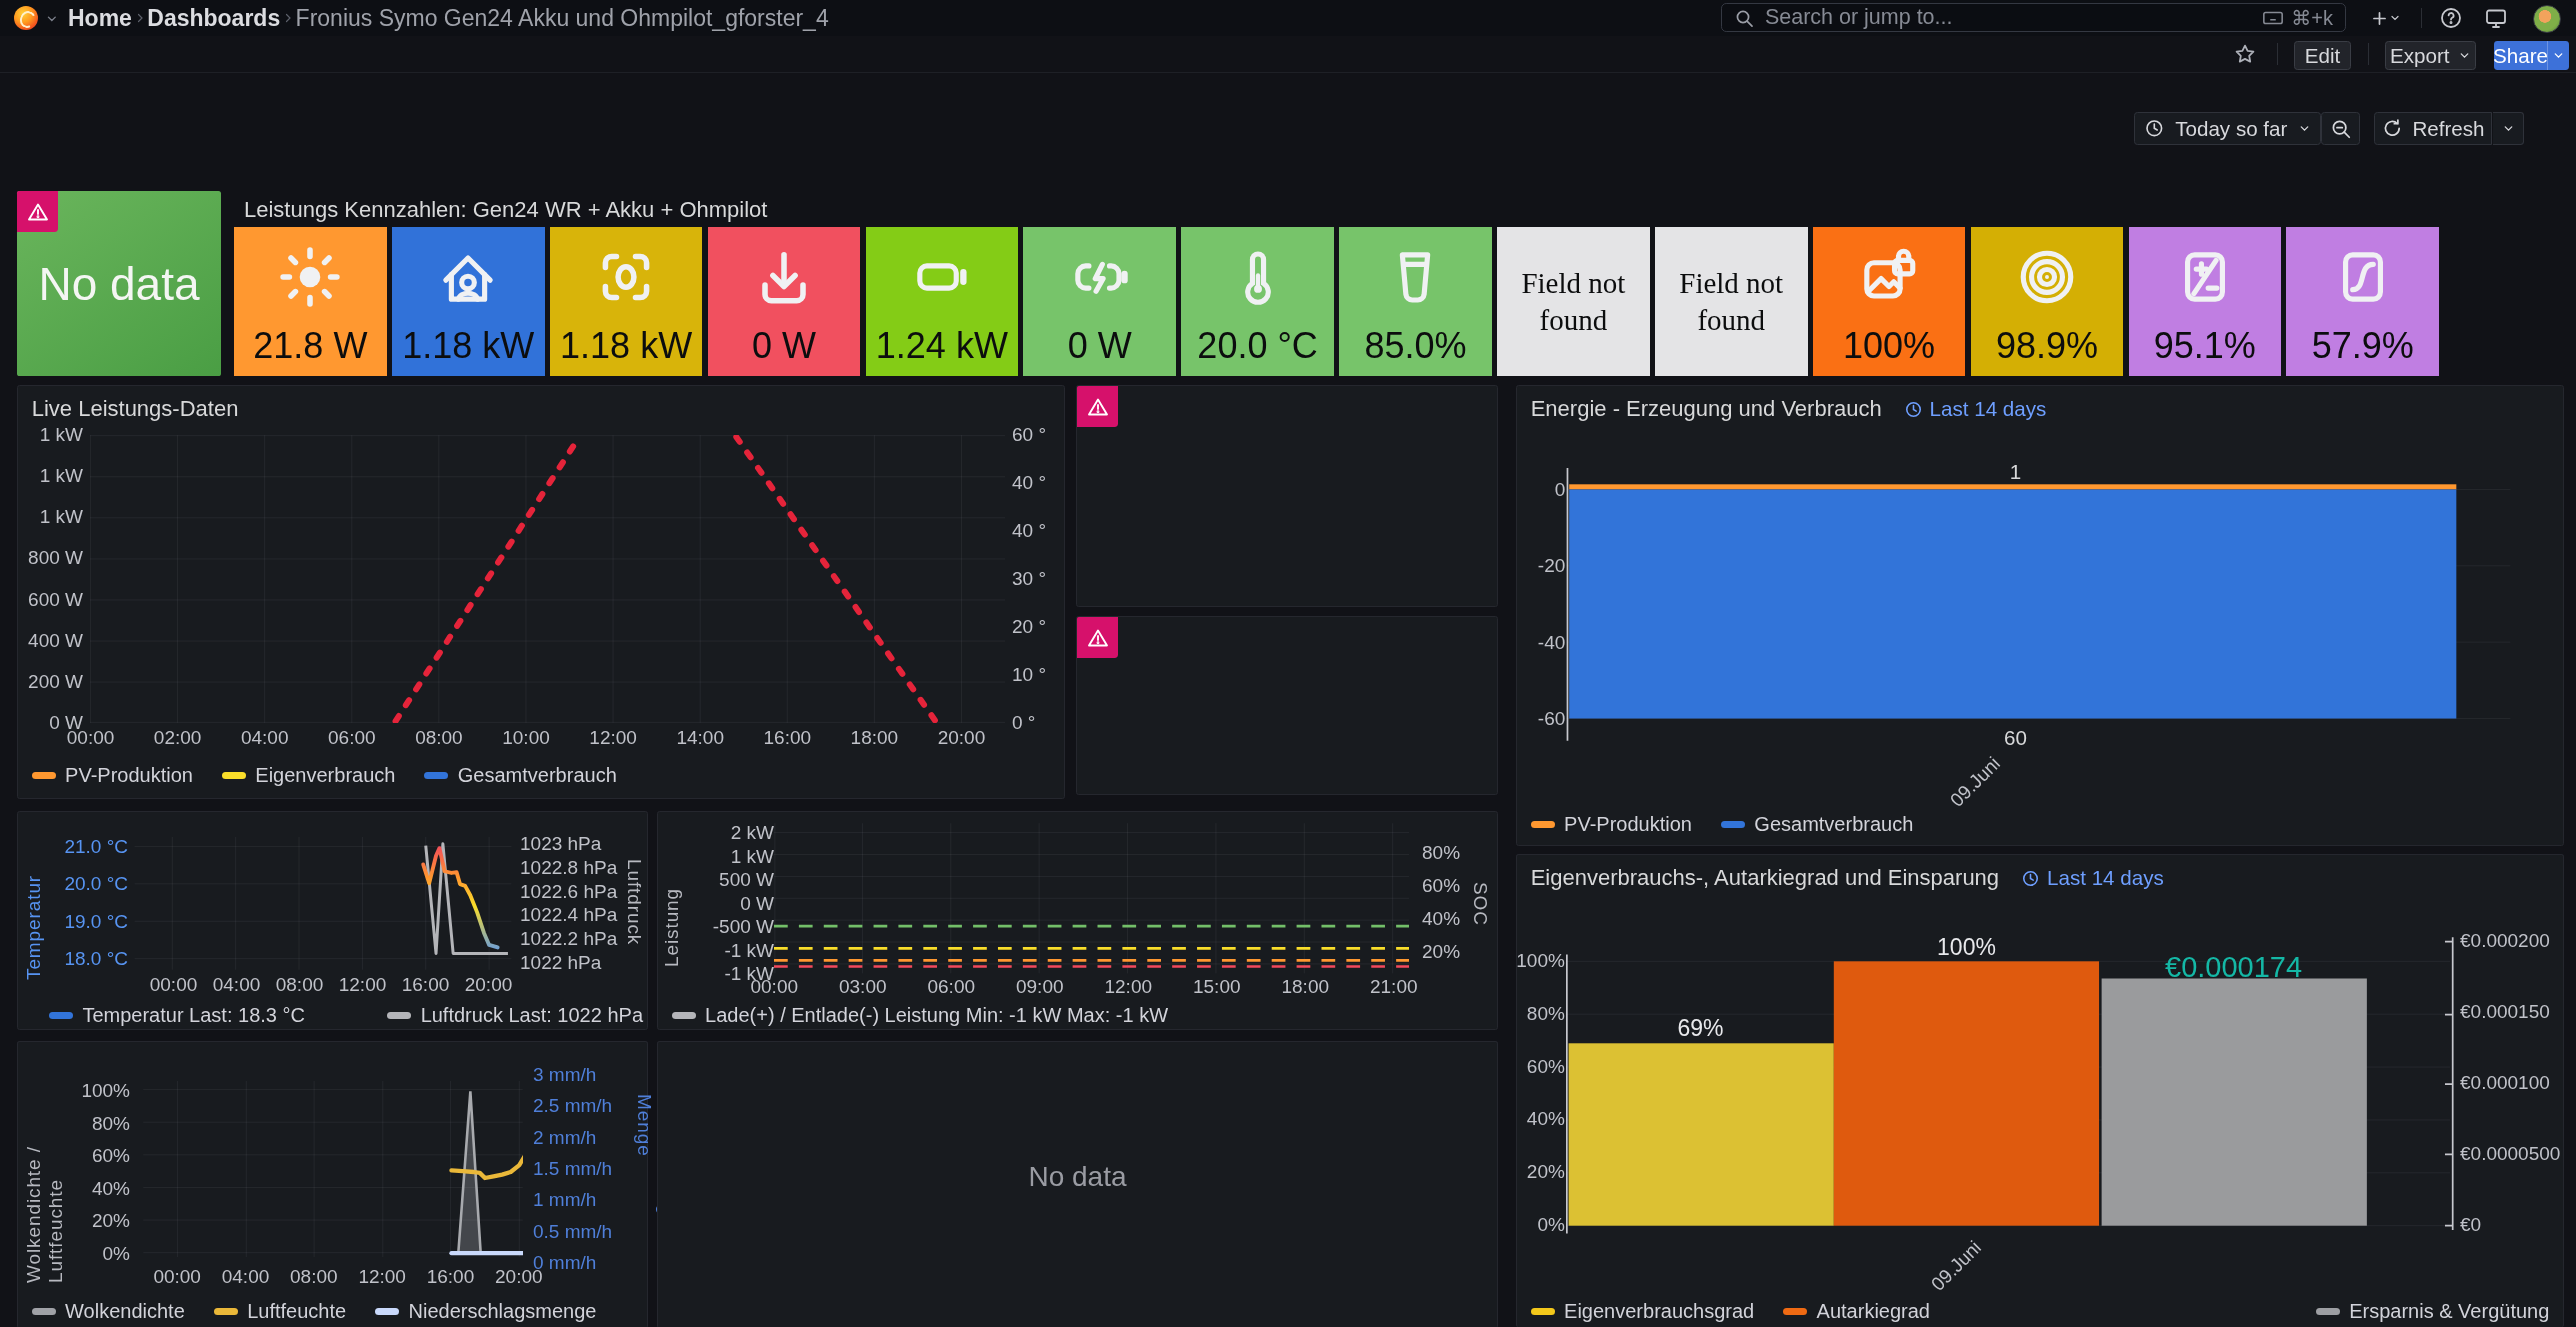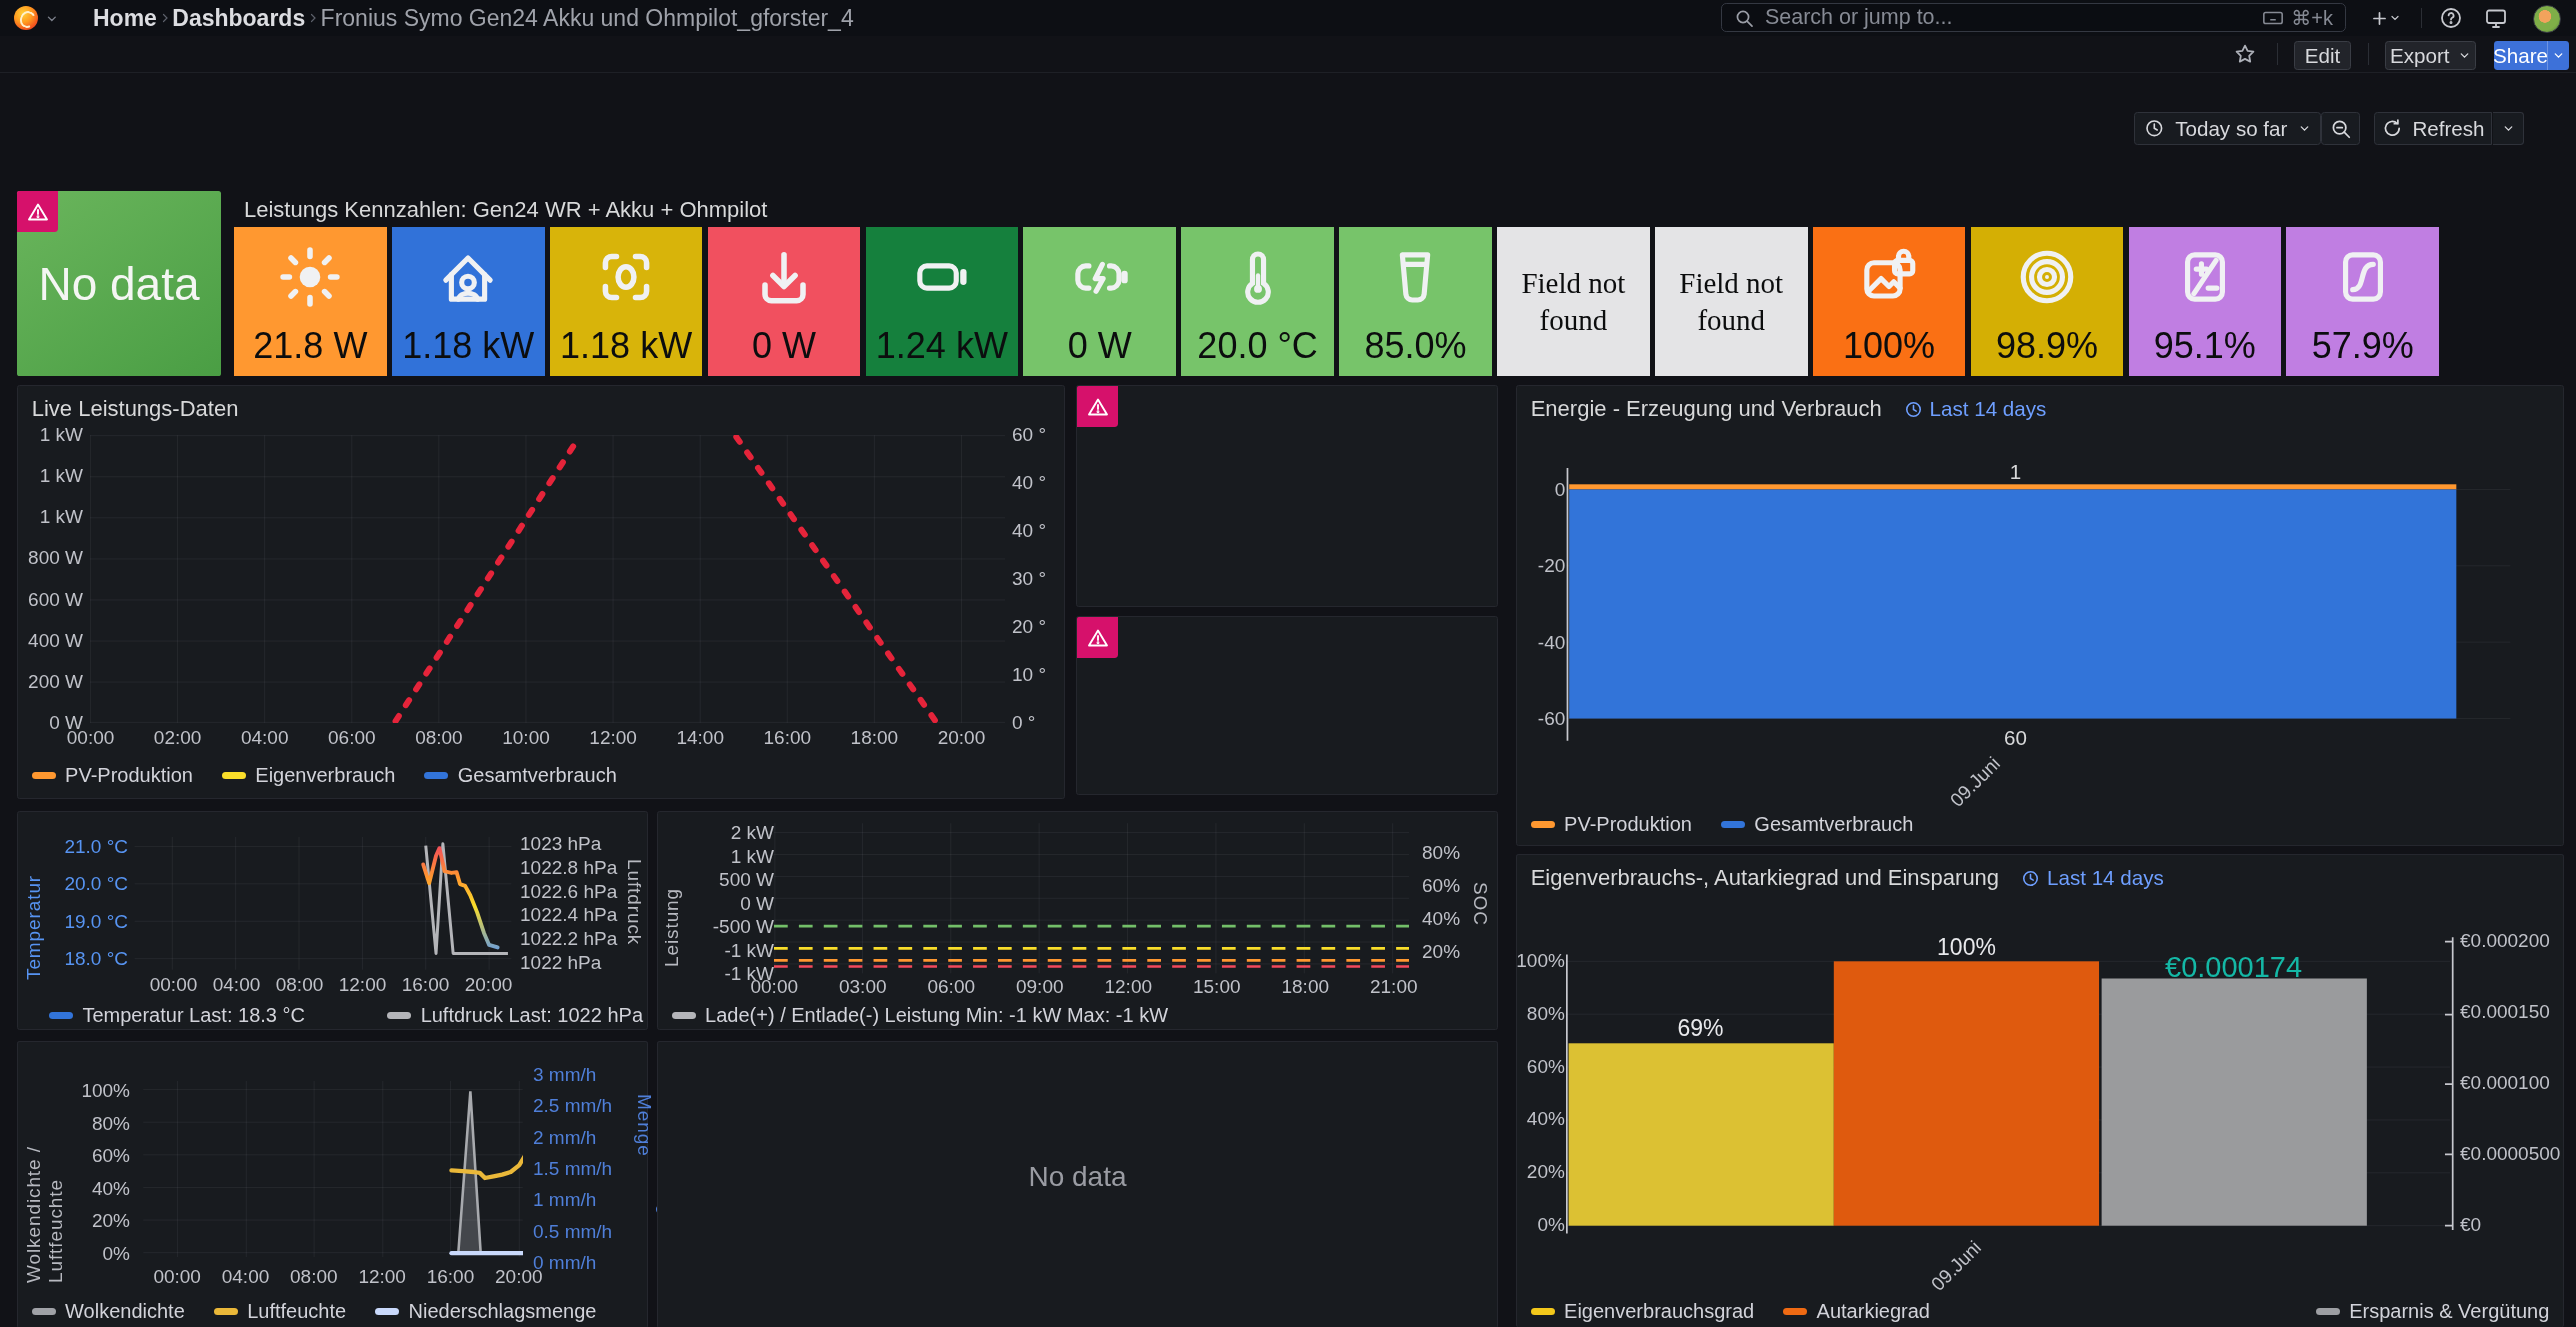--- a/index.html
+++ b/index.html
@@ -6,21 +6,21 @@
   #root{position:relative;width:2576px;height:1327px;overflow:hidden;background:#111217;
         font-family:"Liberation Sans",sans-serif;color:#ccccdc;}
   svg{display:block;}
   
   .topnav{position:absolute;left:0;top:0;width:2576px;height:36px;background:#0d0f14;border-bottom:0.9px solid #1b1d23;display:flex;align-items:center;}
   .logo{position:absolute;left:13.7px;top:6px;width:24px;height:24px;border-radius:50%;
         background:radial-gradient(circle at 38% 32%,#ffd23a,#ff9a1f 40%,#f2541f 72%,#e23224);}
   .logo::after{content:"";position:absolute;left:6px;top:5.2px;width:11px;height:13px;border:2.6px solid rgba(255,244,214,.95);
         border-right-color:transparent;border-radius:50% 45% 50% 50%;transform:rotate(20deg);}
   .logo-chev{position:absolute;left:45px;top:12px;color:#7d818c;}
-  .crumbs{position:absolute;left:93px;top:0;height:36px;display:flex;align-items:center;}
+  .crumbs{position:absolute;left:68px;top:0;height:36px;display:flex;align-items:center;}
   .crumb{font-size:23px;font-weight:700;color:#dcdde1;text-decoration:none;}
   .crumb.dim{font-weight:400;color:#9fa2aa;}
   .crumb-sep{color:#5d616b;margin:0 1.7px;}
   .search{position:absolute;left:1721px;top:3.4px;width:625px;height:29px;background:#0b0d12;border:0.9px solid #343842;
           border-radius:5.2px;display:flex;align-items:center;padding:0 12px;box-sizing:border-box;gap:10.3px;}
   .search-ph{font-size:21.5px;color:#868a94;flex:1;}
   .search-kbd{display:flex;align-items:center;gap:6.9px;color:#868a94;font-size:20px;}
   .navbtn{position:absolute;top:5.2px;height:26px;display:flex;align-items:center;justify-content:center;color:#c6c8ce;}
   .navdiv{position:absolute;top:7.7px;width:0.9px;height:20.6px;background:#2b2e35;}
   .avatar{position:absolute;left:2533px;top:5.2px;width:26px;height:26px;border-radius:50%;
@@ -256,21 +256,21 @@
     <div class="tile" style="background: rgb(241, 80, 95);">
       <div class="ticon">
         <svg width="76" height="76" viewBox="0 0 96 96" fill="none" stroke="#f0f1f3" stroke-width="7" stroke-linecap="round" stroke-linejoin="round">
             <path d="M24 58v12a8 8 0 0 0 8 8h32a8 8 0 0 0 8-8V58"></path>
             <path d="M48 20v38"></path>
             <path d="M34 46l14 14 14-14"></path>
           </svg>
       </div>
       <div class="tval">0 W</div>
     </div>
-    <div class="tile" style="background: #15803d;">
+    <div class="tile" style="background: #84cc16;">
       <div class="ticon">
         <svg width="76" height="76" viewBox="0 0 96 96" fill="none" stroke="#f0f1f3" stroke-width="6.5" stroke-linecap="round">
             <rect x="20" y="34" width="46" height="28" rx="9"></rect>
             <path d="M75 42v12" stroke-width="8"></path>
           </svg>
       </div>
       <div class="tval">1.24 kW</div>
     </div>
     <div class="tile" style="background: rgb(119, 196, 106);">
       <div class="ticon">

